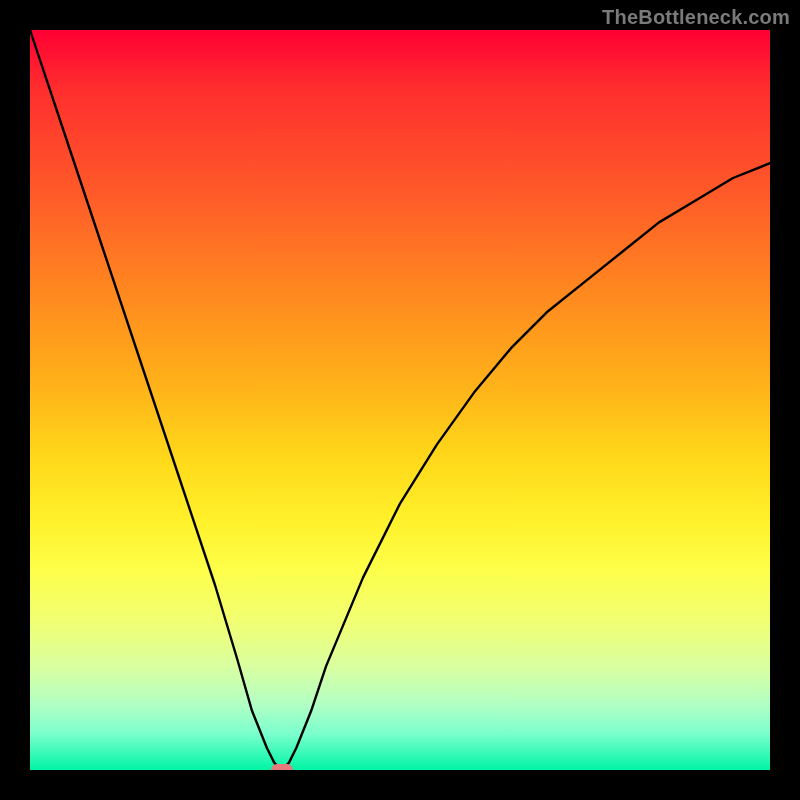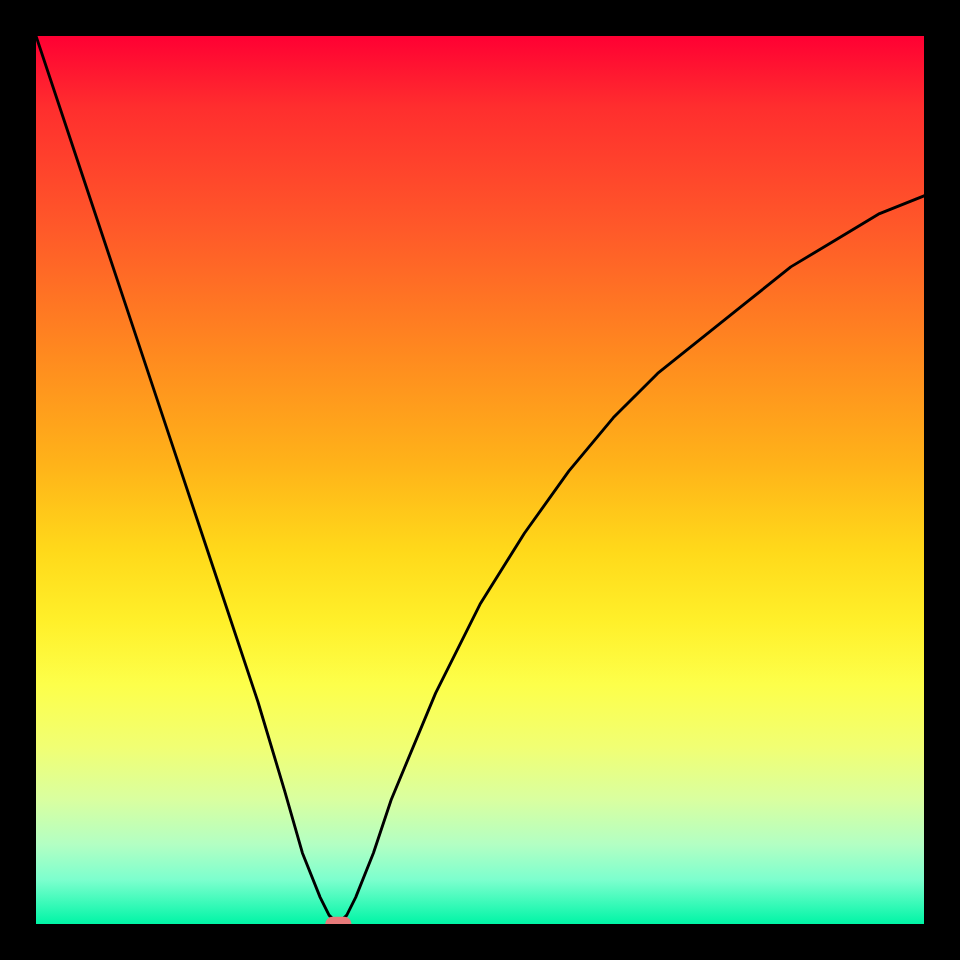--- a/index.html
+++ b/index.html
@@ -61,13 +61,14 @@
 <body>
 
 <div class="frame">
   <div class="plot-area">
     <div class="gradient-bg"></div>
     <svg class="curve" viewBox="0 0 740 740" preserveAspectRatio="none">
       <path id="curve-path" fill="none" stroke="#000" stroke-width="2.4" stroke-linecap="round" stroke-linejoin="round" d="M0.0 0.0 L37.0 111.0 L74.0 222.0 L111.0 333.0 L148.0 444.0 L185.0 555.0 L207.2 629.0 L222.0 680.8 L236.8 717.8 L244.2 732.6 L251.6 740.0 L259.0 732.6 L266.4 717.8 L281.2 680.8 L296.0 636.4 L333.0 547.6 L370.0 473.6 L407.0 414.4 L444.0 362.6 L481.0 318.2 L518.0 281.2 L555.0 251.6 L592.0 222.0 L629.0 192.4 L666.0 170.2 L703.0 148.0 L740.0 133.2"></path>
     </svg>
     <div id="min-marker" class="marker" style="left: 240.6px; top: 734px; width: 22px; height: 12px; border-radius: 6px; background: rgb(231, 122, 122);"></div>
   </div>
+  <div class="watermark">TheBottleneck.com</div>
 </div>
 
 </body></html>

